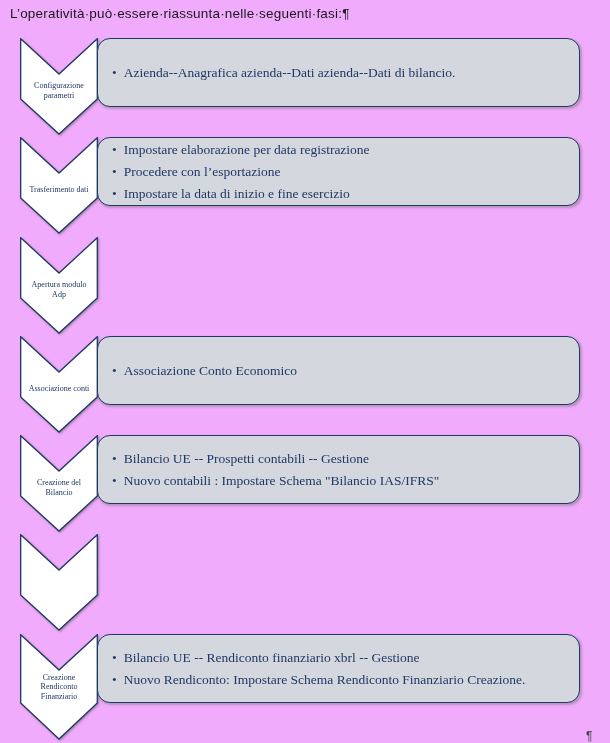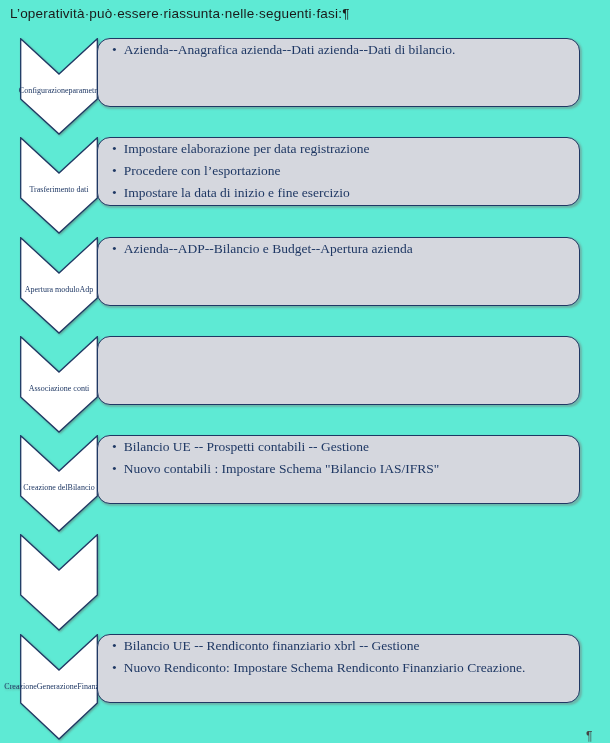--- a/index.html
+++ b/index.html
@@ -3,44 +3,44 @@
 <meta charset="utf-8">
 <style>
   :root{
     --accent-navy:#1F3864;
     --box-fill:#D5D7DE;
     --chevron-fill:#FFFFFF;
     --title-text:#1A1A1A;
   }
   html,body{margin:0;padding:0;background:#fff;}
   .page{
-    position:relative;width:610px;height:743px;background:#5eead4;overflow:hidden;
+    position:relative;width:610px;height:743px;background:#f0abfc;overflow:hidden;
     font-family:"Liberation Serif",serif;
   }
   .title{
     position:absolute;left:10px;top:6px;
     font-family:"Liberation Sans",sans-serif;font-size:13.5px;color:var(--title-text);
     white-space:nowrap;letter-spacing:.2px;
   }
   .row{position:absolute;left:20px;width:560px;height:105px;}
   .r0{top:38px}.r1{top:137px}.r2{top:237px}.r3{top:336px}.r4{top:435px}.r5{top:534px}.r6{top:634px}
   .chev{position:absolute;left:0;top:0;width:78px;filter:drop-shadow(1.6px 1.8px 1.3px rgba(90,90,90,.55));}
   .chev svg{display:block;}
   .chev polygon{fill:var(--chevron-fill);stroke:var(--accent-navy);stroke-width:1.3;}
   .chev-label{
     position:absolute;left:2px;right:2px;top:30px;height:46px;
-    display:flex;flex-direction:row;align-items:center;justify-content:center;
+    display:flex;flex-direction:column;align-items:center;justify-content:center;
     text-align:left;font-size:8px;line-height:1.2;color:var(--accent-navy);font-family:Liberation Serif, serif;
   }
   .chev-label span{display:block;}
   .box{
     position:absolute;left:77px;top:0;width:483px;height:69px;box-sizing:border-box;
     background:var(--box-fill);border:1.2px solid var(--accent-navy);border-radius:13px;
     box-shadow:1.5px 1.5px 2px rgba(120,120,120,.45);
-    display:flex;
+    display:flex;align-items:center;
   }
   ul.bullets{list-style:none;margin:0;padding:0 12px 0 14px;}
   ul.bullets li{
     font-size:13.5px;line-height:22px;color:var(--accent-navy);
     white-space:nowrap;overflow:hidden;
   }
   .bullet-glyph{display:inline-block;margin-right:7px;}
   .pmark{
     position:absolute;left:586px;top:729px;
     font-family:"Liberation Sans",sans-serif;font-size:12px;color:#444;
@@ -91,38 +91,34 @@
   <div class="row r2">
     <div class="chev">
       <svg width="78" height="97">
         <polygon points="0.7,0.7 39,36 77.3,0.7 77.3,61 39,96 0.7,61"></polygon>
       </svg>
       <div class="chev-label">
         <span>Apertura modulo</span>
         <span>Adp</span>
       </div>
     </div>
-    <div class="box">
-      <ul class="bullets">
-        <li><span class="bullet-glyph">•</span><span>Azienda--ADP--Bilancio e Budget--Apertura azienda</span></li>
-      </ul>
-    </div>
   </div>
 
   <div class="row r3">
     <div class="chev">
       <svg width="78" height="97">
         <polygon points="0.7,0.7 39,36 77.3,0.7 77.3,61 39,96 0.7,61"></polygon>
       </svg>
       <div class="chev-label">
         <span>Associazione conti</span>
       </div>
     </div>
     <div class="box">
       <ul class="bullets">
+        <li><span class="bullet-glyph">•</span><span>Associazione Conto Economico</span></li>
       </ul>
     </div>
   </div>
 
   <div class="row r4">
     <div class="chev">
       <svg width="78" height="97">
         <polygon points="0.7,0.7 39,36 77.3,0.7 77.3,61 39,96 0.7,61"></polygon>
       </svg>
       <div class="chev-label">
@@ -146,21 +142,21 @@
     </div>
   </div>
 
   <div class="row r6">
     <div class="chev">
       <svg width="78" height="106">
         <polygon points="0.7,0.7 39,36 77.3,0.7 77.3,69 39,105 0.7,69"></polygon>
       </svg>
       <div class="chev-label">
         <span>Creazione</span>
-        <span>Generazione</span>
+        <span>Rendiconto</span>
         <span>Finanziario</span>
       </div>
     </div>
     <div class="box">
       <ul class="bullets">
         <li><span class="bullet-glyph">•</span><span>Bilancio UE -- Rendiconto finanziario xbrl -- Gestione</span></li>
         <li><span class="bullet-glyph">•</span><span>Nuovo Rendiconto: Impostare Schema Rendiconto Finanziario Creazione.</span></li>
       </ul>
     </div>
   </div>

